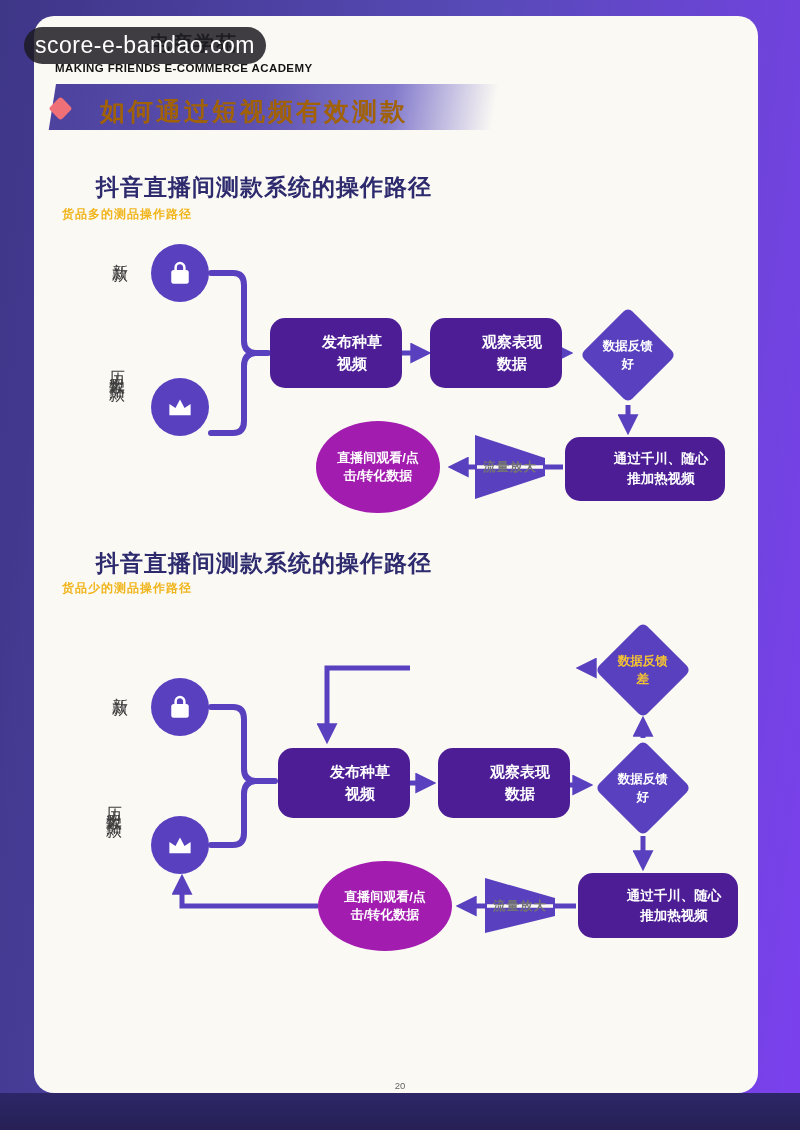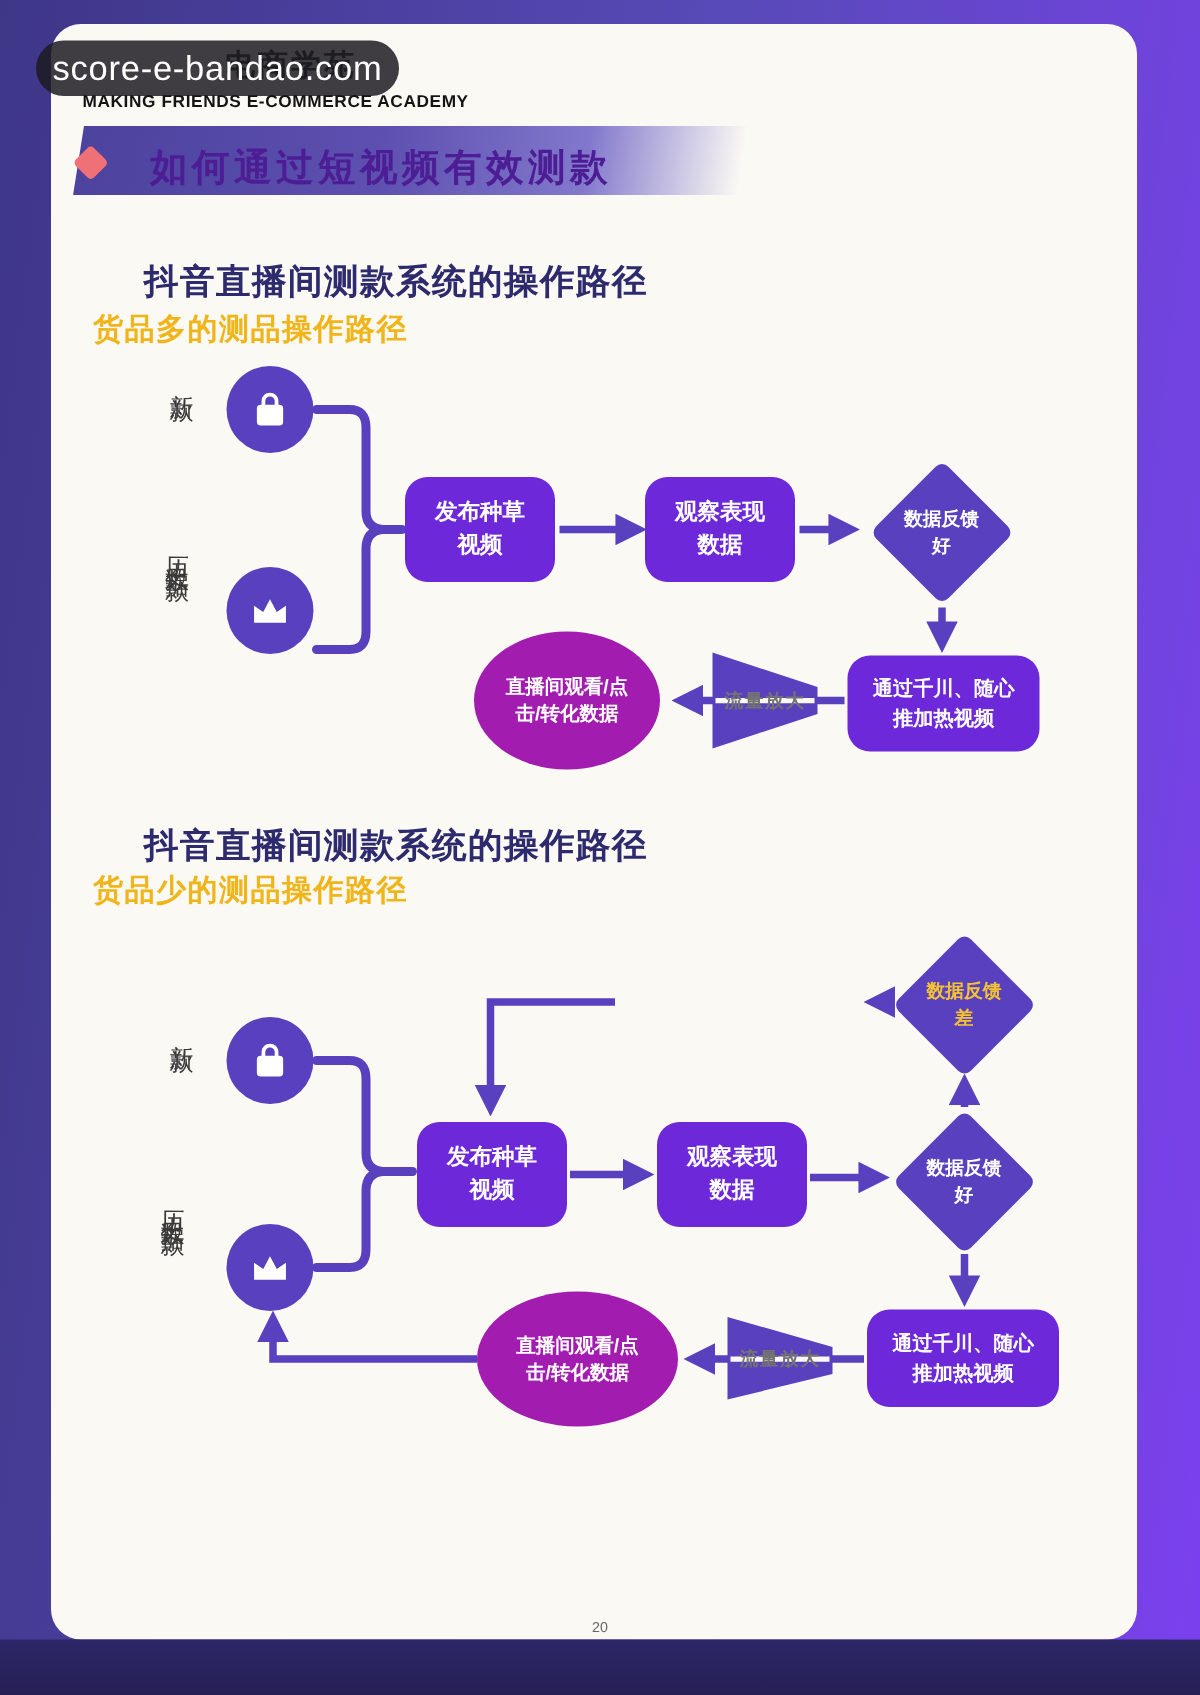--- a/index.html
+++ b/index.html
@@ -30,42 +30,42 @@
     position:absolute;left:55px;top:62px;font-size:11.5px;font-weight:800;
     color:#141414;letter-spacing:0.4px;z-index:31;
   }
   .banner{
     position:absolute;left:56px;top:84px;width:452px;height:46px;
     transform:skewX(-9deg);transform-origin:top left;
     background:linear-gradient(90deg,#4d429e 0%,#5d50b0 45%,#8279cc 75%,rgba(255,255,255,0) 98%);
   }
   .banner-text{
     position:absolute;left:100px;top:88px;height:46px;display:flex;align-items:center;
-    color:#4c1d95;font-size:25px;font-weight:bold;letter-spacing:3px;
+    color:#a16207;font-size:25px;font-weight:bold;letter-spacing:3px;
   }
   .pink-diamond{
     position:absolute;left:52px;top:100px;width:17px;height:17px;border-radius:3px;
     background:#ef7177;transform:rotate(45deg);
   }
   .sec-title{position:absolute;font-size:23px;font-weight:900;color:#2d2a6e;letter-spacing:1px;margin-left:36px;}
-  .sec-sub{position:absolute;font-size:20px;font-weight:800;color:#f1b51c;letter-spacing:1px;}
+  .sec-sub{position:absolute;font-size:12px;font-weight:800;color:#f1b51c;letter-spacing:1px;}
   .chart{position:absolute;width:700px;}
   .chart svg.wires{position:absolute;left:0;top:0;}
   .vlabel{
     position:absolute;writing-mode:vertical-rl;text-orientation:upright;
     font-size:16px;color:#3a3a3a;letter-spacing:4px;font-weight:500;line-height:20px;
   }
   .circle{
     position:absolute;width:58px;height:58px;border-radius:50%;
     background:#5940bf;display:flex;align-items:center;justify-content:center;
   }
   .box{
-    position:absolute;background:#6d28d9;color:#fff;border-radius:15px;
+    position:absolute;background:#4c1d95;color:#fff;border-radius:15px;
     display:flex;align-items:center;justify-content:center;text-align:center;
-    font-weight:bold;line-height:1.45;
+    font-weight:bold;line-height:1.45;padding-left:32px;
   }
   .ellipse{
     position:absolute;background:#a21caf;color:#fff;border-radius:50%;
     display:flex;align-items:center;justify-content:center;text-align:center;
     font-weight:bold;line-height:1.4;word-break:break-all;
   }
   .diamond{
     position:absolute;width:68px;height:68px;background:#5940bf;transform:rotate(45deg);
     border-radius:6px;display:flex;align-items:center;justify-content:center;
   }

